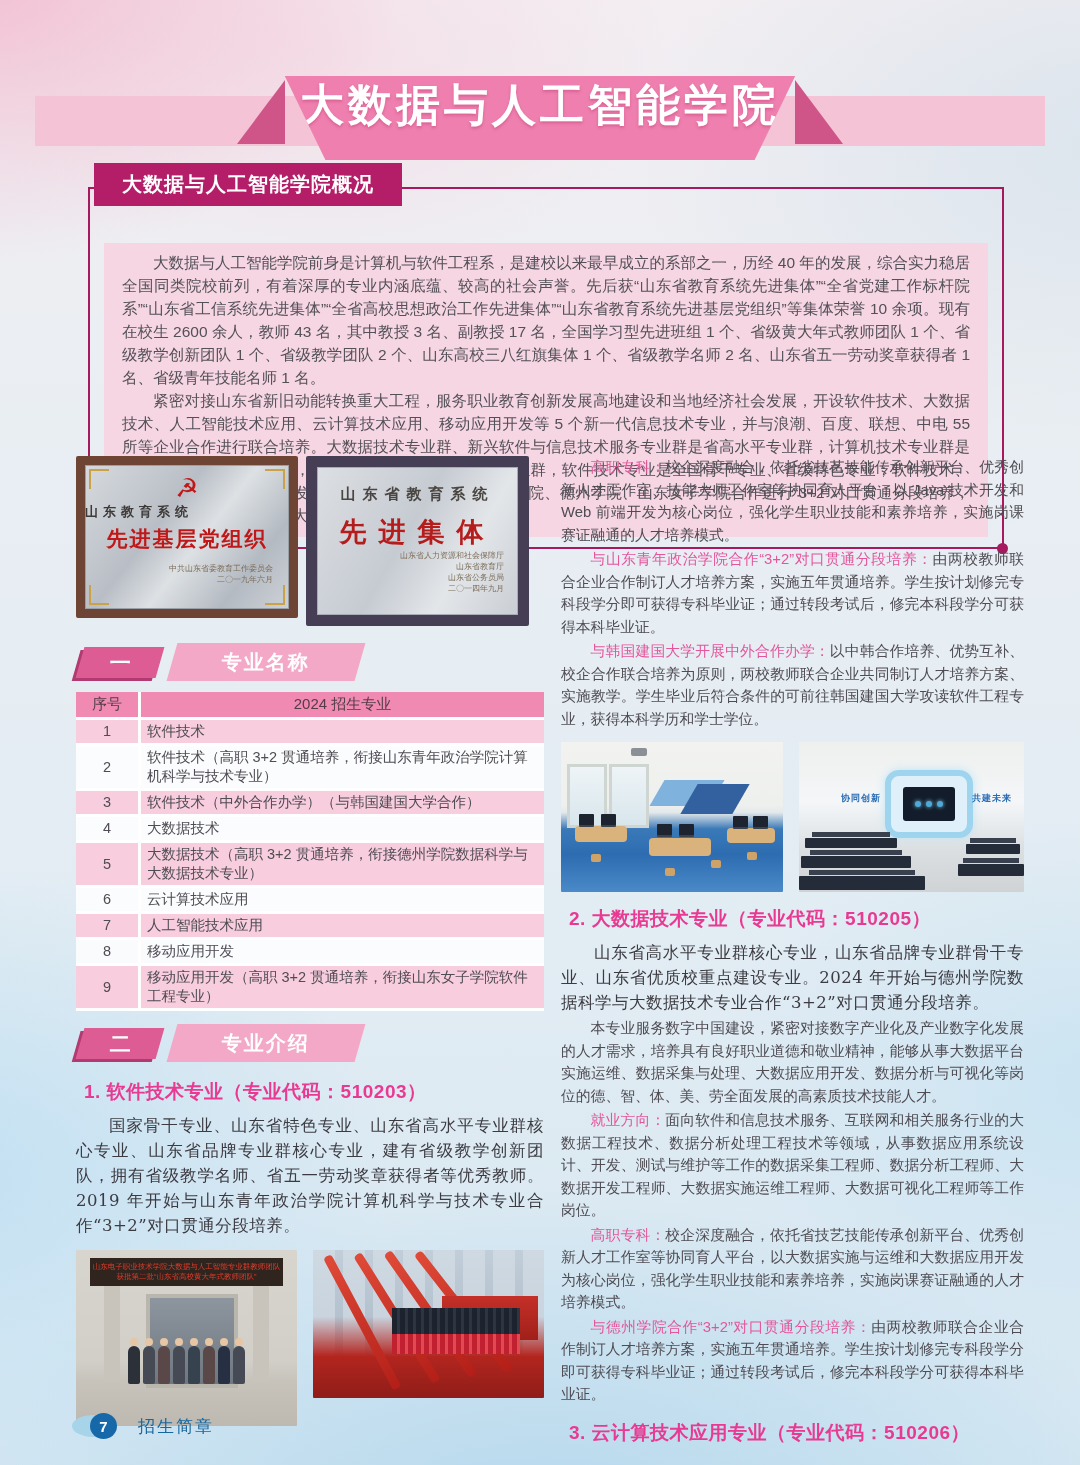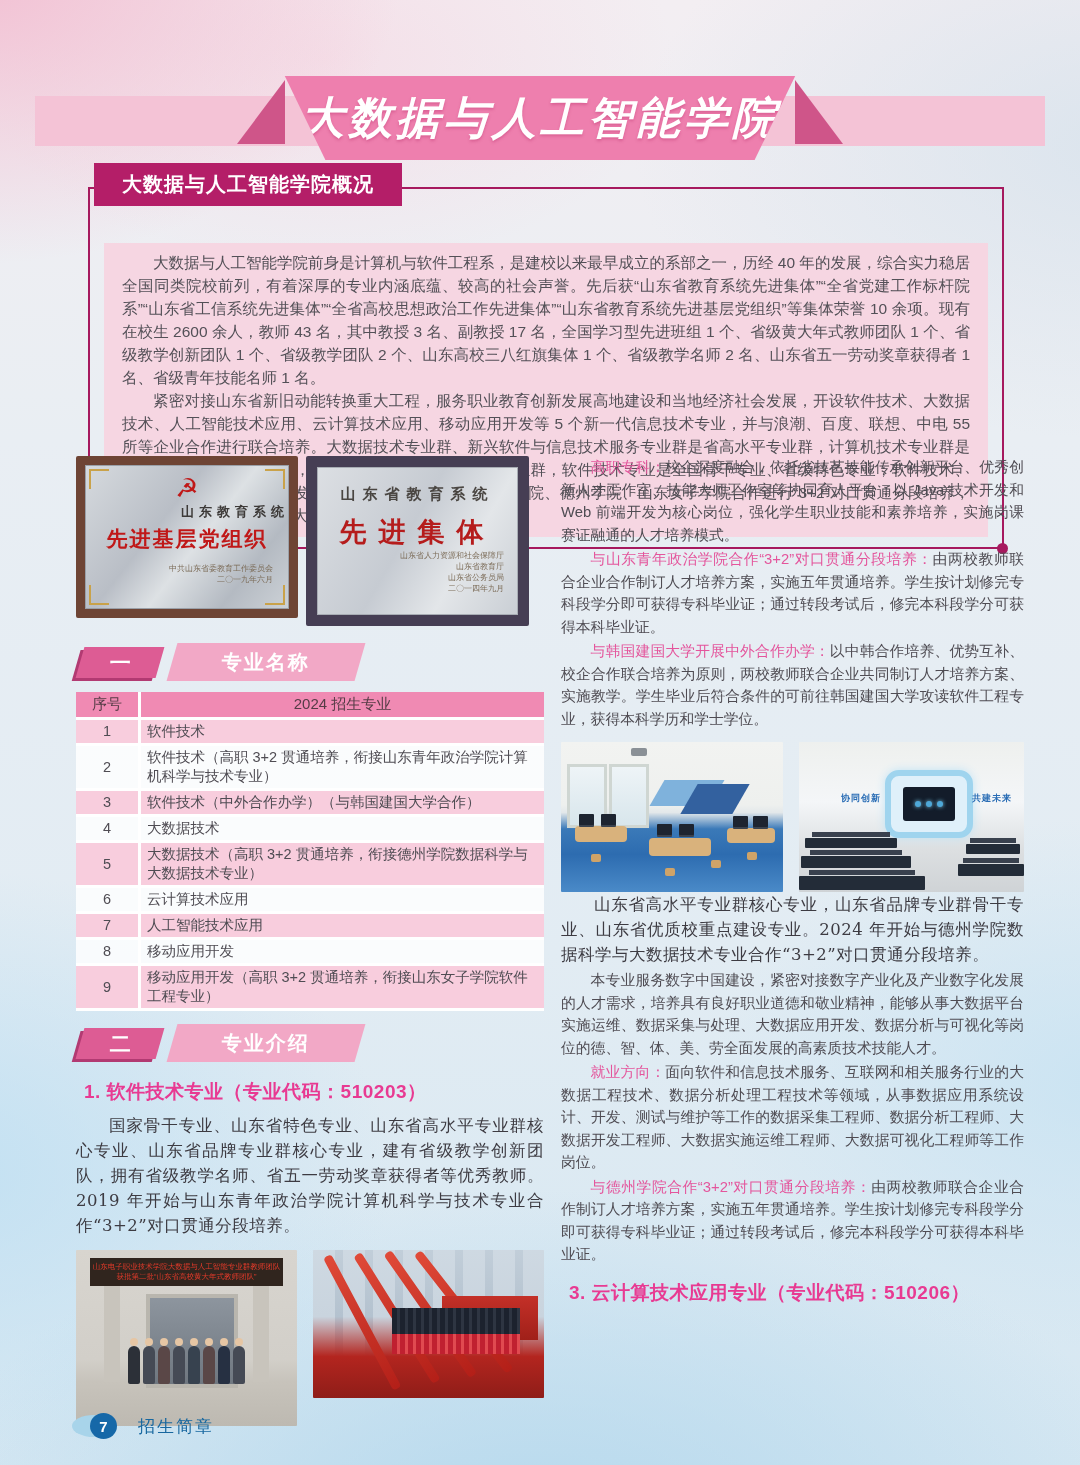--- a/index.html
+++ b/index.html
@@ -22,21 +22,21 @@
   }
   
   .banner-strip{position:absolute;left:35px;right:35px;top:96px;height:50px;background:#f4c3d6;}
   .fold{position:absolute;top:80px;width:48px;height:64px;background:#cf5589;}
   .fold.l{left:237px;clip-path:polygon(100% 0,100% 100%,0 100%);}
   .fold.r{right:237px;clip-path:polygon(0 0,0 100%,100% 100%);}
   .banner-ribbon{
     position:absolute;left:50%;top:76px;transform:translateX(-50%);
     width:580px;height:84px;background:#ee7fae;
     clip-path:polygon(6% 0,94% 0,87% 100%,13% 100%);
-    display:flex;align-items:center;justify-content:center;font-style:italic;
+    display:flex;justify-content:center;
   }
   .banner-ribbon h1{
     margin:0;color:#fff;font-size:44px;font-weight:bold;letter-spacing:4px;
     text-shadow:0 2px 3px rgba(180,40,100,.35);
   }
   
   .overview{position:absolute;left:88px;right:76px;top:163px;}
   .ov-label{
     display:inline-block;position:relative;z-index:3;margin-left:6px;
     background:#b41e68;color:#fff;font-size:20px;font-weight:bold;
@@ -68,21 +68,21 @@
     width:223px;height:170px;border:11px solid #463e54;border-radius:2px;
     background:linear-gradient(120deg,#dcdfe3 0%,#c6cbd2 45%,#e3e6e9 70%,#c9ced4 100%);
     box-shadow:inset 0 0 0 1px #a8adb4;
   }
   .corner{position:absolute;width:18px;height:18px;border:2px solid #c9a24a;}
   .corner.tl{top:4px;left:4px;border-right:none;border-bottom:none;}
   .corner.tr{top:4px;right:4px;border-left:none;border-bottom:none;}
   .corner.bl{bottom:4px;left:4px;border-right:none;border-top:none;}
   .corner.br{bottom:4px;right:4px;border-left:none;border-top:none;}
   .pl-emblem{display:block;text-align:center;color:#c01818;font-size:26px;line-height:26px;margin-top:10px;}
-  .pl-org1{display:block;text-align:right;color:#3d3a38;font-weight:bold;font-size:13px;letter-spacing:5px;margin-top:2px;font-family:"Liberation Serif",serif;}
+  .pl-org1{display:block;text-align:left;color:#3d3a38;font-weight:bold;font-size:13px;letter-spacing:5px;margin-top:2px;font-family:"Liberation Serif",serif;}
   .pl-award1{display:block;text-align:center;color:#c01818;font-weight:bold;font-size:21px;letter-spacing:2px;margin-top:4px;font-family:"DejaVu Serif",serif;}
   .pl-small{display:block;text-align:right;color:#7c6c58;font-size:8px;line-height:11px;margin-right:16px;}
   .p1 .pl-small.first{margin-top:10px;}
   .pl-org2{display:block;text-align:center;color:#4a4642;font-weight:bold;font-size:15px;letter-spacing:7px;margin-top:18px;font-family:"Liberation Serif",serif;}
   .pl-award2{display:block;text-align:center;color:#b51c1c;font-weight:bold;font-size:27px;letter-spacing:12px;margin-top:10px;font-family:"DejaVu Serif",serif;}
   .p2 .pl-small{margin-right:14px;}
   .p2 .pl-small.first{}
   
   .sec-head{position:relative;height:44px;margin:4px 0 8px 0;}
   .sec-num{
@@ -350,23 +350,25 @@
           <span class="wtxt lft">协同创新</span>
           <span class="wtxt rgt">共建未来</span>
           <div class="bench" style="left:6px;top:96px;width:92px;height:10px;"></div>
           <div class="bench" style="left:2px;top:114px;width:110px;height:12px;"></div>
           <div class="bench" style="left:0;top:134px;width:126px;height:14px;"></div>
           <div class="bench" style="right:4px;top:102px;width:54px;height:10px;"></div>
           <div class="bench" style="right:0;top:122px;width:66px;height:12px;"></div>
         </div>
       </div>
 
+      <h3 class="mh">2. 大数据技术专业（专业代码：510205）</h3>
       <p class="kai">山东省高水平专业群核心专业，山东省品牌专业群骨干专业、山东省优质校重点建设专业。2024 年开始与德州学院数据科学与大数据技术专业合作“3+2”对口贯通分段培养。</p>
       <p>本专业服务数字中国建设，紧密对接数字产业化及产业数字化发展的人才需求，培养具有良好职业道德和敬业精神，能够从事大数据平台实施运维、数据采集与处理、大数据应用开发、数据分析与可视化等岗位的德、智、体、美、劳全面发展的高素质技术技能人才。</p>
       <p><span class="lab">就业方向：</span><span>面向软件和信息技术服务、互联网和相关服务行业的大数据工程技术、数据分析处理工程技术等领域，从事数据应用系统设计、开发、测试与维护等工作的数据采集工程师、数据分析工程师、大数据开发工程师、大数据实施运维工程师、大数据可视化工程师等工作岗位。</span></p>
+      <p><span class="lab">高职专科：</span><span>校企深度融合，依托省技艺技能传承创新平台、优秀创新人才工作室等协同育人平台，以大数据实施与运维和大数据应用开发为核心岗位，强化学生职业技能和素养培养，实施岗课赛证融通的人才培养模式。</span></p>
       <p><span class="lab">与德州学院合作“3+2”对口贯通分段培养：</span><span>由两校教师联合企业合作制订人才培养方案，实施五年贯通培养。学生按计划修完专科段学分即可获得专科毕业证；通过转段考试后，修完本科段学分可获得本科毕业证。</span></p>
 
       <h3 class="mh">3. 云计算技术应用专业（专业代码：510206）</h3>
 
     </div>
   </div>
 
   <div class="footer">
     <div class="page-badge">
       <span class="ell"></span>

